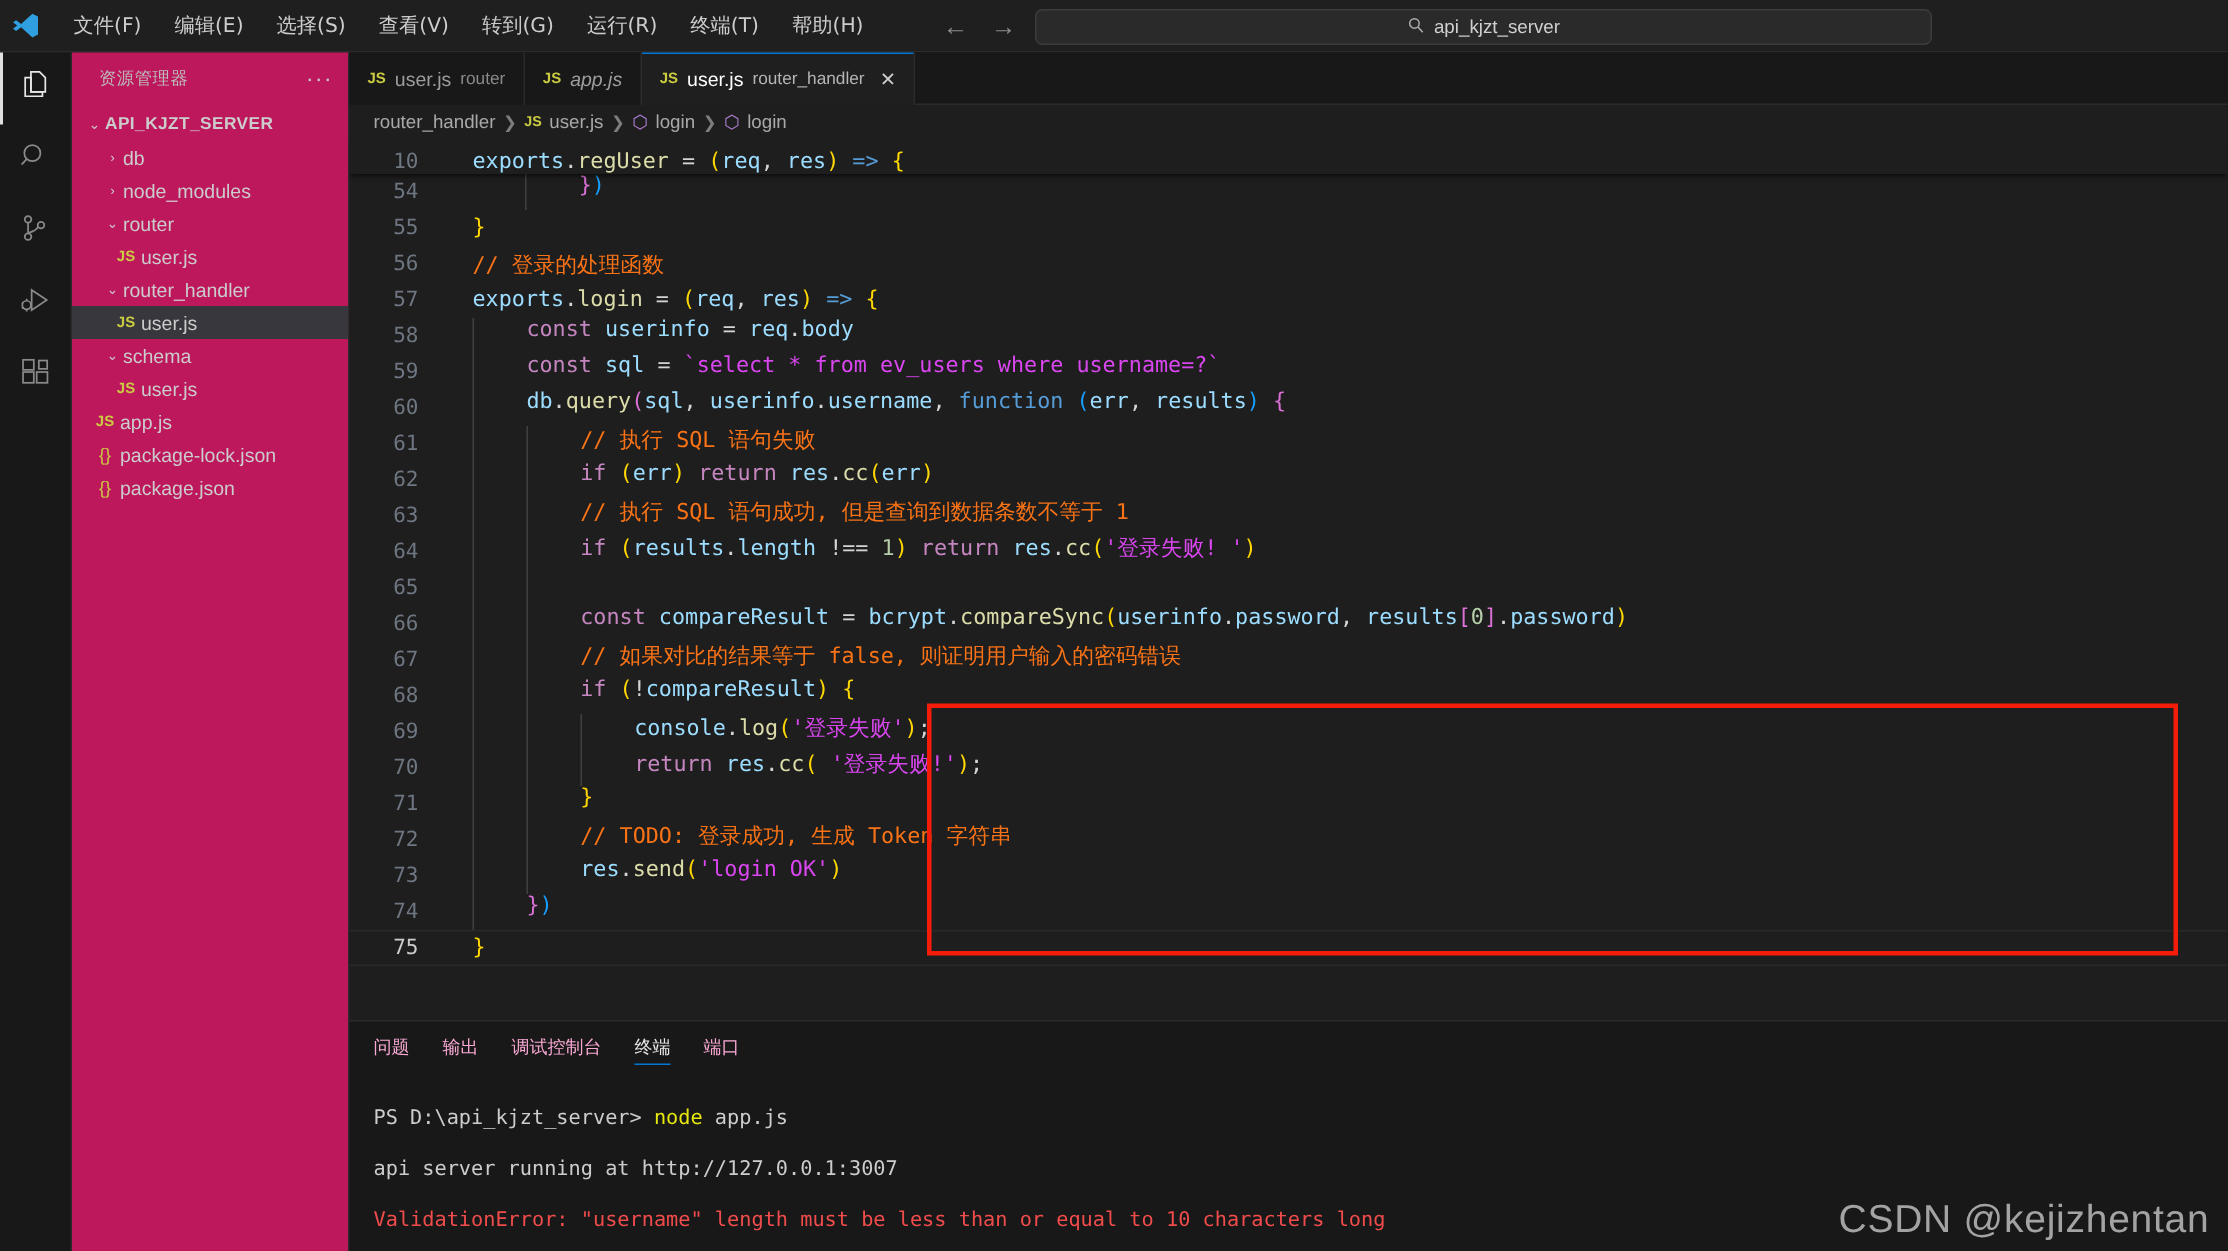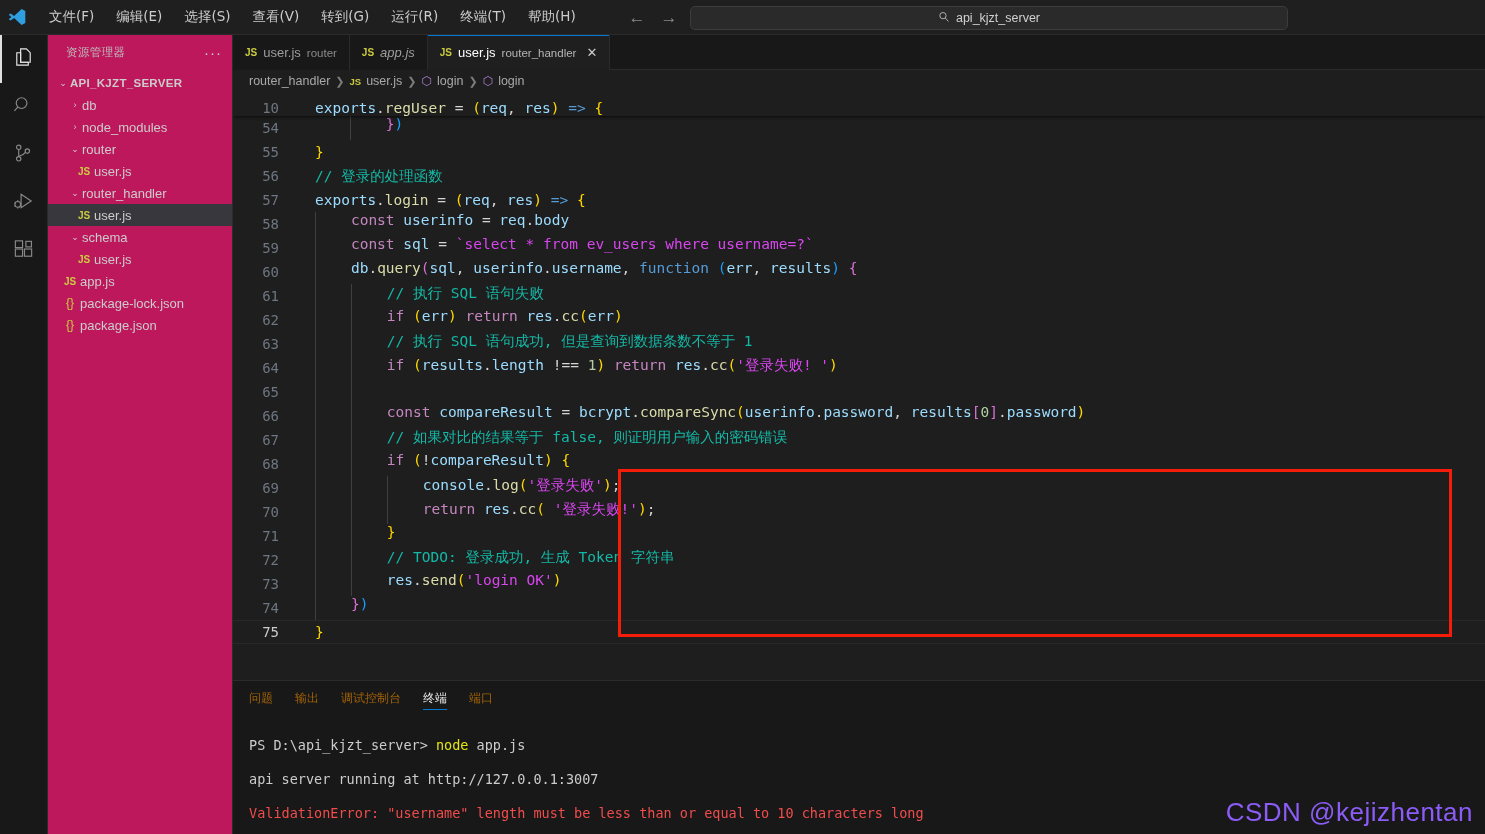--- a/index.html
+++ b/index.html
@@ -130,58 +130,58 @@
   }
   .ind { border-left: 1px solid #404040; display: inline-block; height: 24px;
          vertical-align: top; width: 0; }
   
   .t-kw   { color: #c586c0; }
   .t-dec  { color: #569cd6; }
   .t-fn   { color: #dcdcaa; }
   .t-var  { color: #9cdcfe; }
   .t-str  { color: #d946ef; }
   .t-num  { color: #b5cea8; }
-  .t-cmt  { color: #14b8a6; }
+  .t-cmt  { color: #f97316; }
   .t-prop { color: #9cdcfe; }
   .p1 { color: #ffd700; }
   .p2 { color: #da70d6; }
   .p3 { color: #179fff; }
   .t-op { color: #d4d4d4; }
 
   .redbox {
     position: absolute; left: 385px; top: 377px; width: 834px; height: 168px;
     border: 3px solid #f51c0a; pointer-events: none; z-index: 9;
   }
 
   
   .panel {
     position: absolute; left: 0; top: 645px; width: 1252px; height: 189px;
     background: #181818; border-top: 1px solid #2b2b2b;
   }
   .panel-tabs { height: 35px; display: flex; align-items: center; padding-left: 16px; gap: 22px; }
   .ptab {
-    font-size: 12px; color: #a16207; position: relative; height: 35px;
+    font-size: 12px; color: #f9a8d4; position: relative; height: 35px;
     display: flex; align-items: center;
     font-family: "DejaVu Sans", "Liberation Sans", sans-serif;
   }
   .ptab.active { color: #e7e7e7; }
   .ptab.active::after {
     content: ""; position: absolute; left: 0; bottom: 6px; width: 100%; height: 1px; background: #0078d4;
   }
   .term {
     padding: 4px 0 0 16px;
     font-family: "DejaVu Sans Mono", "Liberation Mono", monospace;
     font-size: 13.5px; line-height: 17px; color: #cccccc; white-space: pre;
   }
   .term .yellow { color: #e5e510; }
   .term .red { color: #f14c4c; }
 
   .watermark {
     position: absolute; right: 12px; bottom: 6px;
-    font-size: 26px; color: #8b5cf6; letter-spacing: .5px;
+    font-size: 26px; color: #a3a3a3; letter-spacing: .5px;
     font-family: "Liberation Sans", sans-serif;
   }
 </style>
 </head>
 <body>
 
 <div class="app">
 
   <div class="titlebar">
     <div class="vscode-logo">

